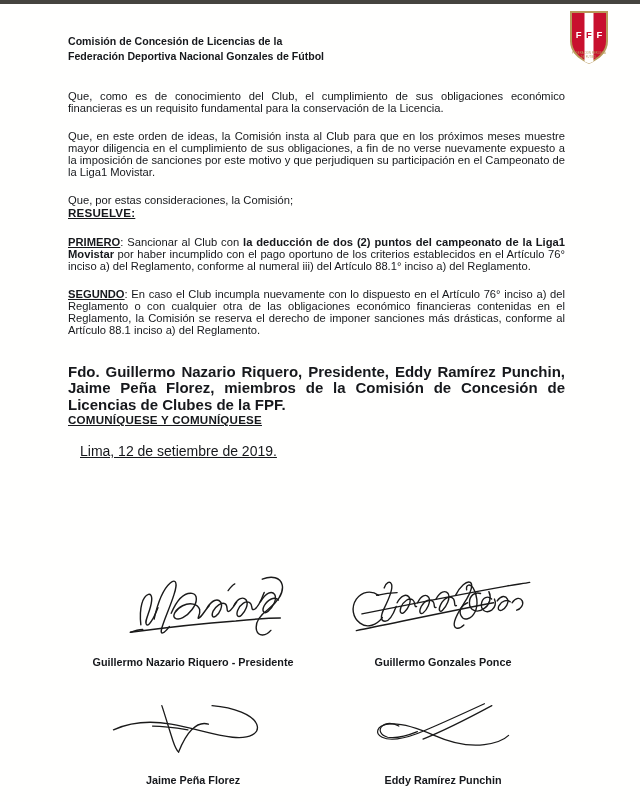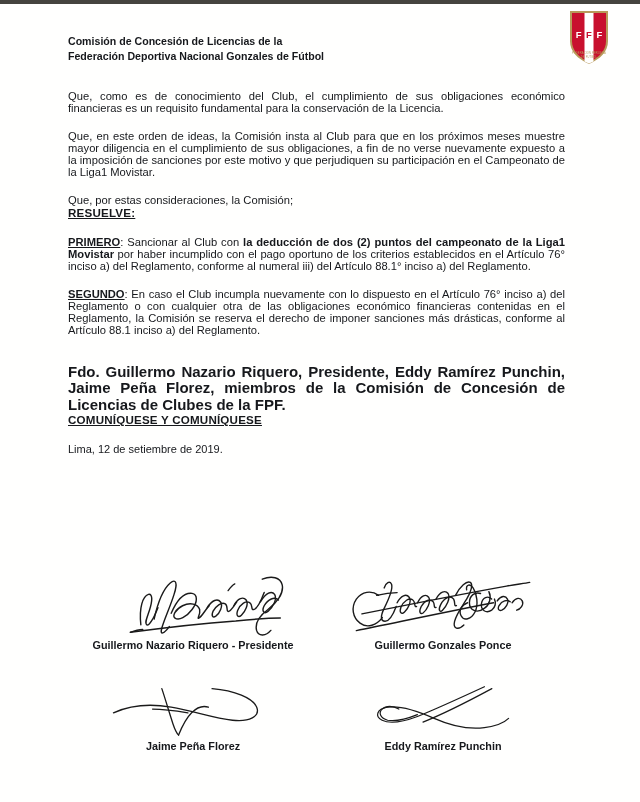--- a/index.html
+++ b/index.html
@@ -74,22 +74,23 @@
     margin: 24px 0 26px 0;
   }
   .fdo {
     font-size: 15px;
     line-height: 16.4px;
     font-weight: bold;
     text-align: justify;
     margin: 28px 0 0 0;
   }
   .dateline {
-    font-size: 11px;
-    margin: 0 0 0 0;
+    font-size: 14px;
+    margin: 0 0 0 12px;
+    text-decoration: underline;
   }
   .sig-area {
     position: absolute;
     top: 560px;
     left: 68px;
     width: 500px;
   }
   .sig-row {
     display: flex;
     width: 100%;
@@ -105,21 +106,21 @@
     display: flex;
     align-items: flex-end;
     justify-content: center;
   }
   .sig-mark.short { height: 62px; }
   .sig-name {
     font-size: 10.8px;
     font-weight: bold;
     text-align: center;
     white-space: nowrap;
-    margin-top: 1px;
+    margin-top: 18px;
   }
   .sig-row-2 { margin-top: 26px; }
 </style>
 </head>
 <body>
 
 <div id="page">
 
   <div class="topbar"></div>
 

